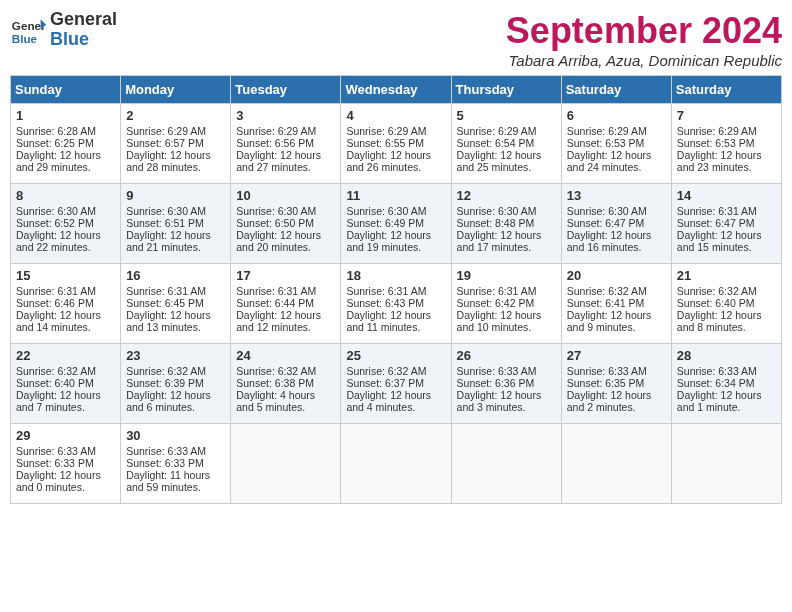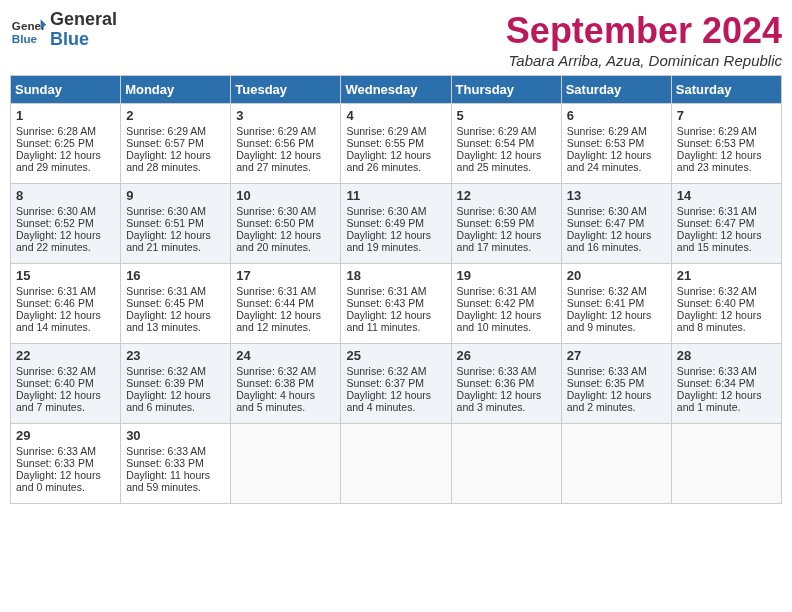--- a/index.html
+++ b/index.html
@@ -193,21 +193,21 @@
         </td>
         <td>
           <span class="day-num">11</span>
           <div>Sunrise: 6:30 AM</div>
           <div>Sunset: 6:49 PM</div>
           <div>Daylight: 12 hours and 19 minutes.</div>
         </td>
         <td>
           <span class="day-num">12</span>
           <div>Sunrise: 6:30 AM</div>
-          <div>Sunset: 6:59 PM</div>
+          <div>Sunset: 8:48 PM</div>
           <div>Daylight: 12 hours and 17 minutes.</div>
         </td>
         <td>
           <span class="day-num">13</span>
           <div>Sunrise: 6:30 AM</div>
           <div>Sunset: 6:47 PM</div>
           <div>Daylight: 12 hours and 16 minutes.</div>
         </td>
         <td>
           <span class="day-num">14</span>

